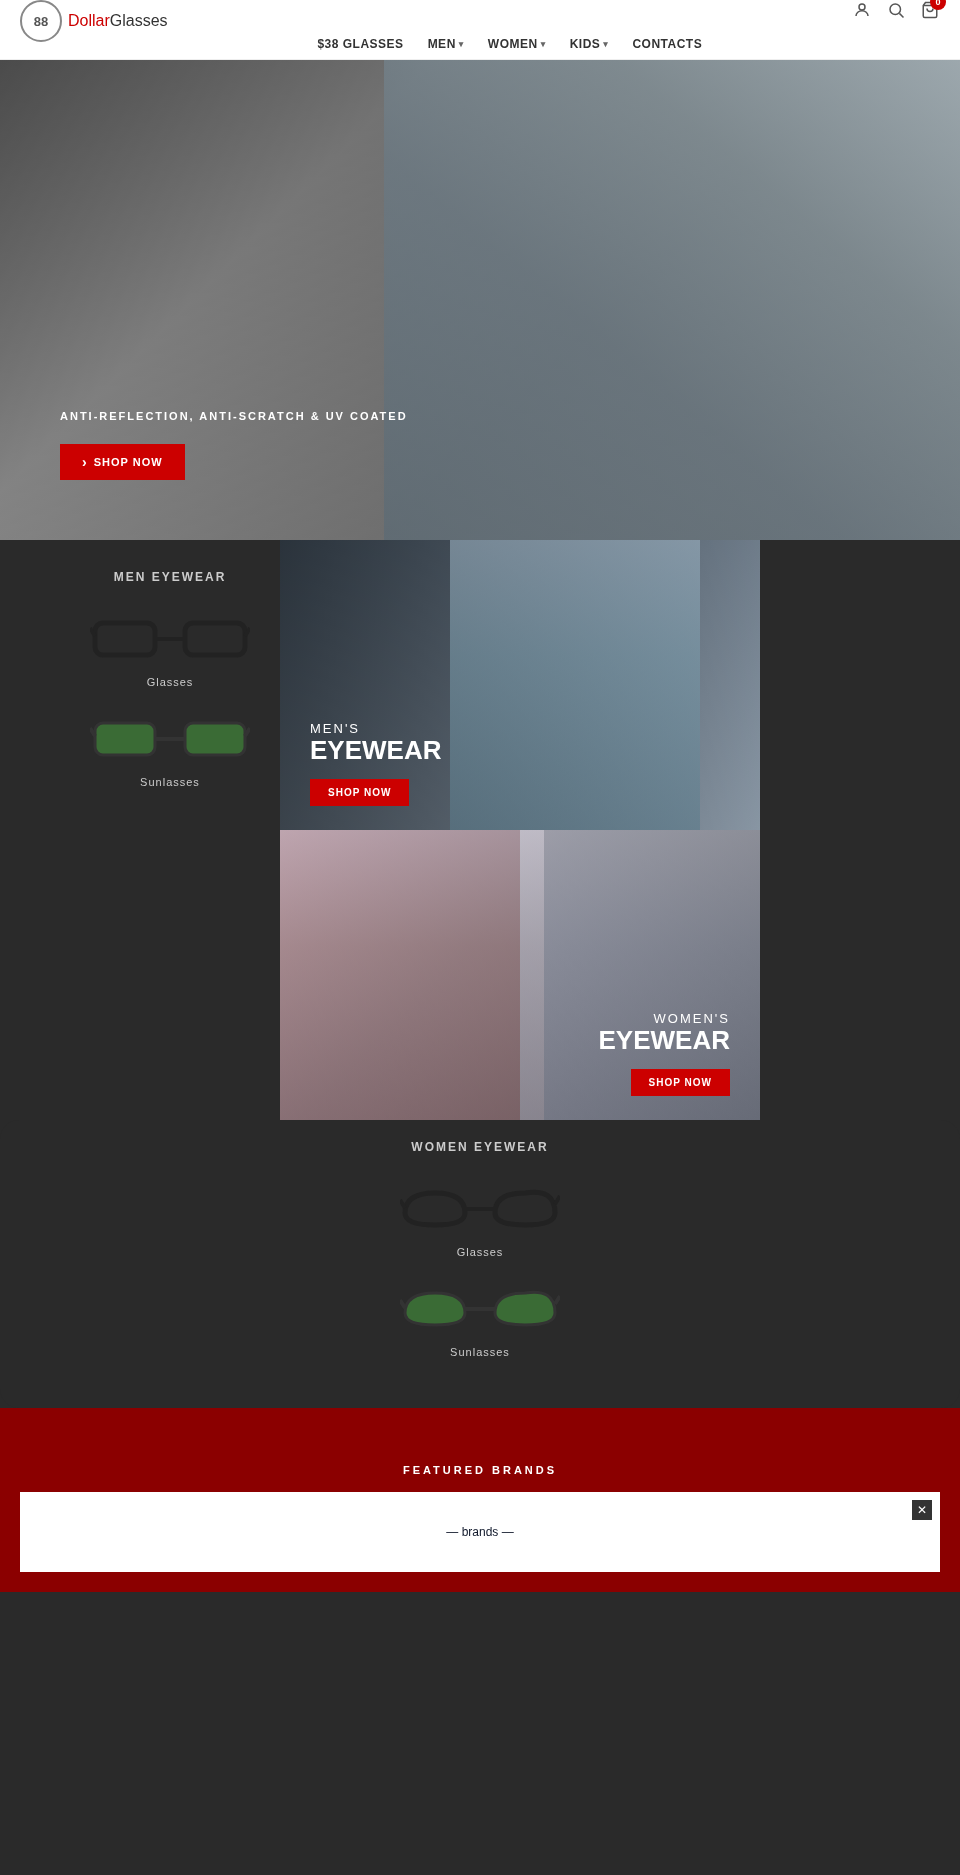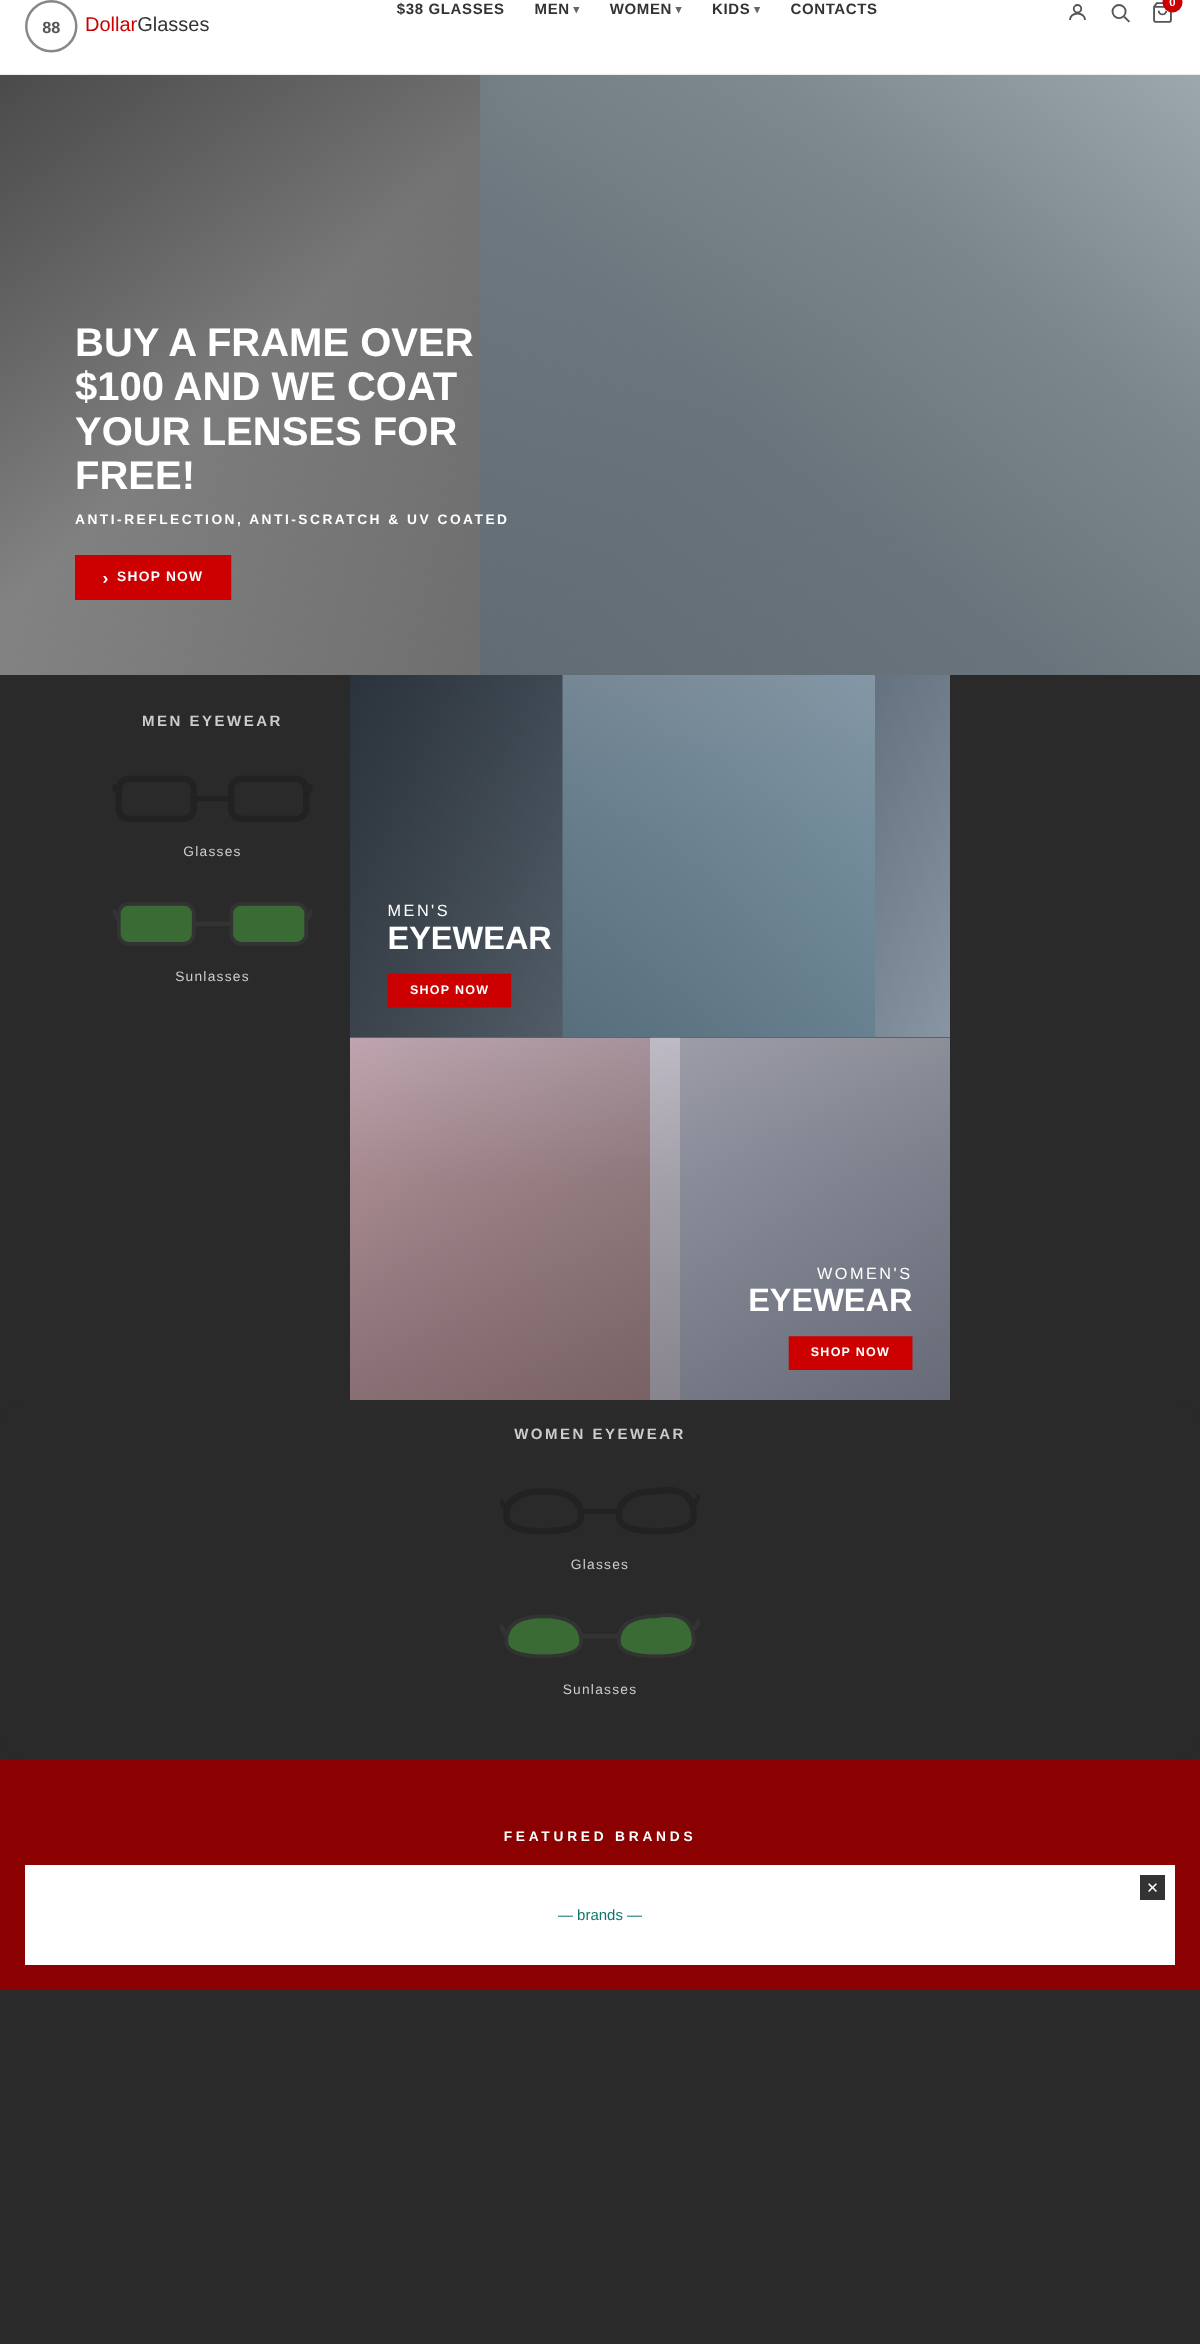--- a/index.html
+++ b/index.html
@@ -34,20 +34,21 @@
       font-weight: bold;
       color: #555;
     }
     .logo-dollar { color: #c00; }
     .logo-glasses { color: #333; }
 
     .nav {
       display: flex;
       align-items: center;
       gap: 24px;
+      margin-top: 37px;
     }
     .nav-item {
       font-size: 12px;
       font-weight: 600;
       color: #333;
       text-transform: uppercase;
       letter-spacing: 0.5px;
       cursor: pointer;
       display: flex;
       align-items: center;
@@ -376,21 +377,20 @@
         <span class="cart-badge">0</span>
       </div>
     </div>
   </header>
 
 
   <section class="hero">
     <div class="hero-bg"></div>
     <div class="hero-photo-sim"></div>
     <div class="hero-content">
-      <h1 class="hero-title">BUY A FRAME OVER $100 AND WE COAT YOUR LENSES FOR FREE!</h1>
       <p class="hero-subtitle">ANTI-REFLECTION, ANTI-SCRATCH &amp; UV COATED</p>
       <button class="hero-btn">SHOP NOW</button>
     </div>
   </section>
 
   <div class="mid-section">
 
     <div class="men-eyewear-wrap" style="width:280px; flex-shrink:0;">
       <div class="eyewear-section-title">MEN EYEWEAR</div>
 
@@ -478,18 +478,18 @@
         <line x1="5" y1="30" x2="0" y2="22" stroke="#333" stroke-width="4"></line>
         <line x1="155" y1="26" x2="160" y2="18" stroke="#333" stroke-width="4"></line>
       </svg>
       <span class="glasses-label">Sunlasses</span>
     </div>
   </div>
 
   <div class="featured-brands">
     <div class="featured-brands-title">FEATURED BRANDS</div>
     <div class="brands-carousel" style="position:relative;">
-      <span style="color:#0f766e; font-size:12px;">— brands —</span>
+      <span style="color:#0f172a; font-size:12px;">— brands —</span>
       <div class="close-overlay">✕</div>
     </div>
   </div>
 
 </div>
 
 </body></html>

